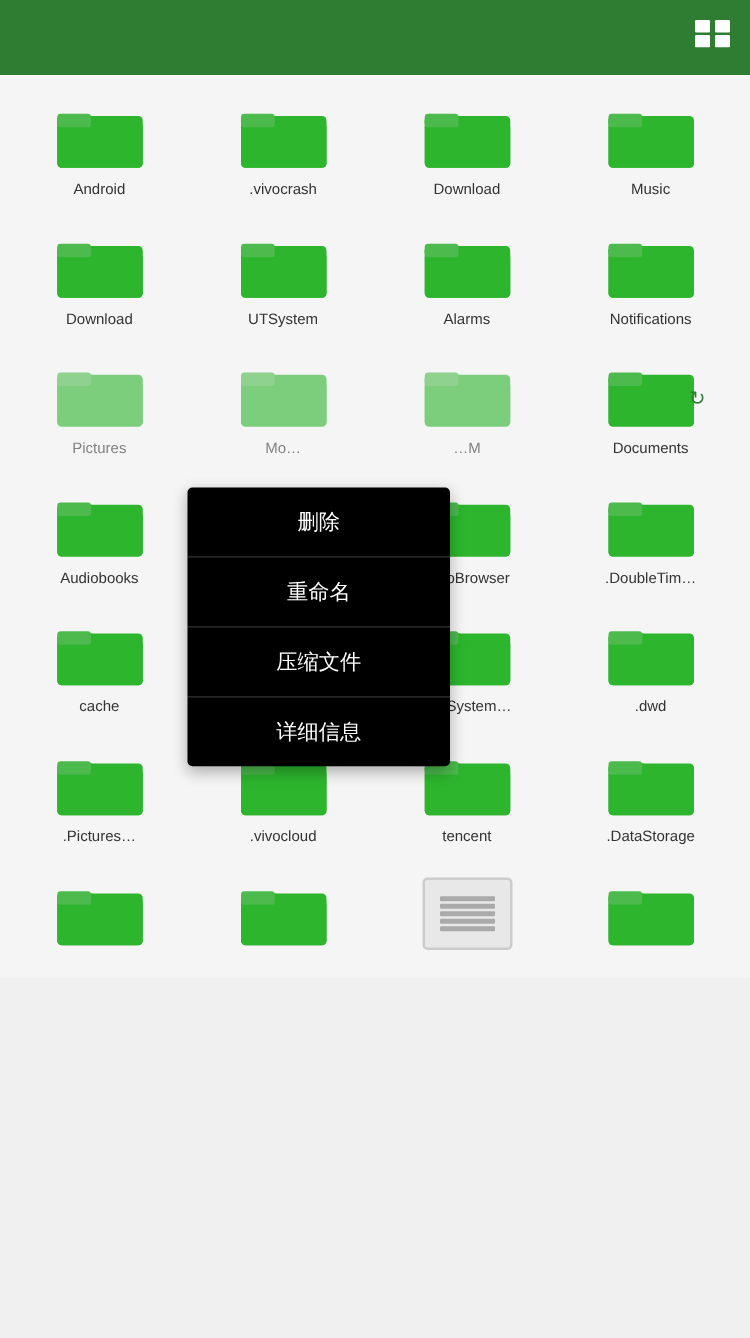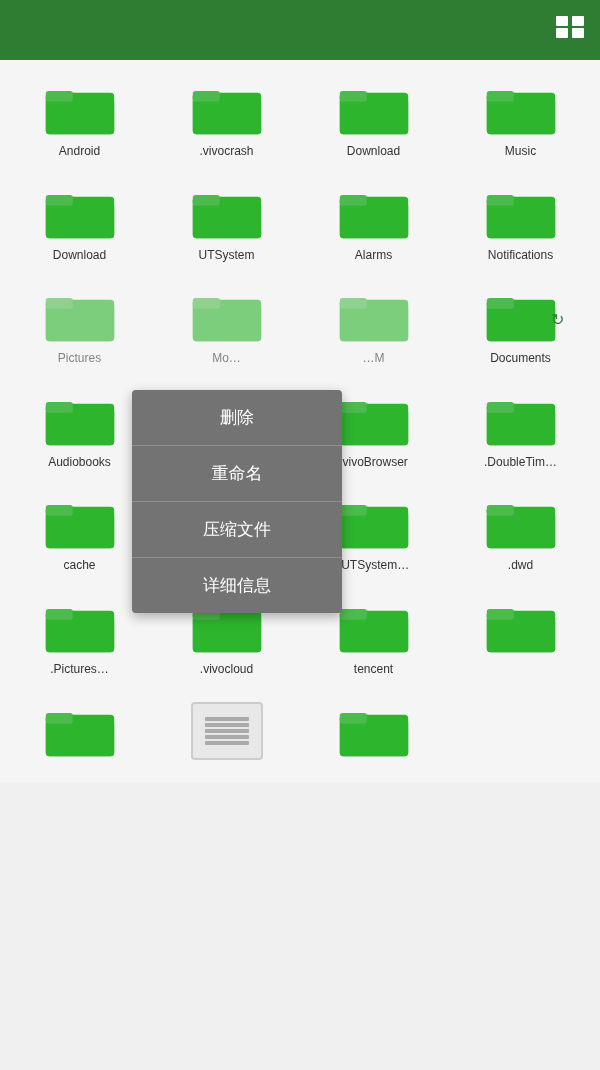--- a/index.html
+++ b/index.html
@@ -62,23 +62,23 @@
     
     .context-menu-overlay {
       position: absolute;
       top: 0; left: 0; right: 0; bottom: 0;
       z-index: 10;
       pointer-events: none;
     }
     .context-menu {
       position: absolute;
       top: 390px;
-      left: 132px;
+      left: 150px;
       width: 210px;
-      background: #737373;
+      background: #000000;
       border-radius: 4px;
       overflow: hidden;
       pointer-events: all;
       box-shadow: 0 4px 12px rgba(0,0,0,0.3);
     }
     .context-menu-item {
       padding: 16px 10px;
       text-align: center;
       color: white;
       font-size: 17px;
@@ -388,20 +388,31 @@
     </div>
     <div class="file-item">
       <div class="folder-icon">
         <svg viewBox="0 0 80 60" xmlns="http://www.w3.org/2000/svg">
     <rect x="2" y="12" width="76" height="46" rx="4" fill="#2db52d"></rect>
     <rect x="2" y="12" width="34" height="10" rx="4" fill="#2db52d"></rect>
     <rect x="2" y="18" width="76" height="40" rx="4" fill="#2db52d"></rect>
     <rect x="2" y="10" width="30" height="12" rx="3" fill="#4cba4c"></rect>
   </svg>
       </div>
+      <span class="file-label">.DataStorage</span>
+    </div>
+    <div class="file-item">
+      <div class="folder-icon">
+        <svg viewBox="0 0 80 60" xmlns="http://www.w3.org/2000/svg">
+    <rect x="2" y="12" width="76" height="46" rx="4" fill="#2db52d"></rect>
+    <rect x="2" y="12" width="34" height="10" rx="4" fill="#2db52d"></rect>
+    <rect x="2" y="18" width="76" height="40" rx="4" fill="#2db52d"></rect>
+    <rect x="2" y="10" width="30" height="12" rx="3" fill="#4cba4c"></rect>
+  </svg>
+      </div>
       <span class="file-label"></span>
     </div>
     <div class="file-item">
       <div class="folder-icon">
         <svg viewBox="0 0 80 60" xmlns="http://www.w3.org/2000/svg">
     <rect x="2" y="12" width="76" height="46" rx="4" fill="#2db52d"></rect>
     <rect x="2" y="12" width="34" height="10" rx="4" fill="#2db52d"></rect>
     <rect x="2" y="18" width="76" height="40" rx="4" fill="#2db52d"></rect>
     <rect x="2" y="10" width="30" height="12" rx="3" fill="#4cba4c"></rect>
   </svg>

